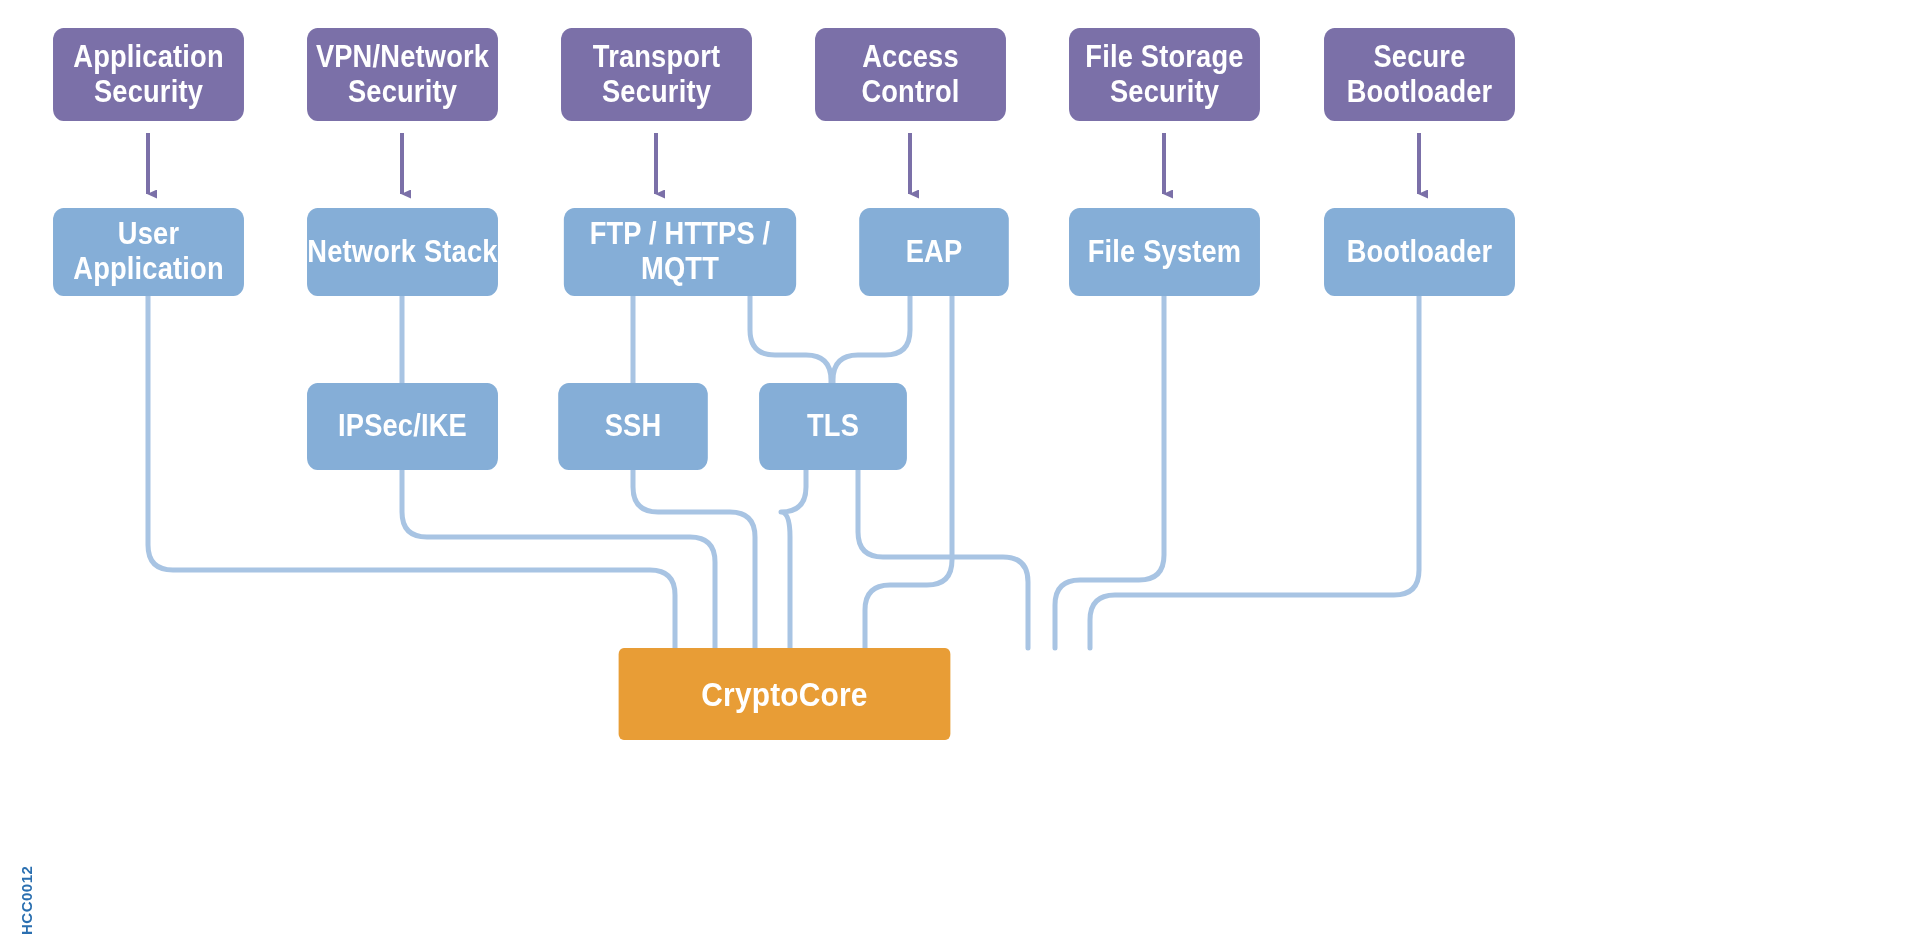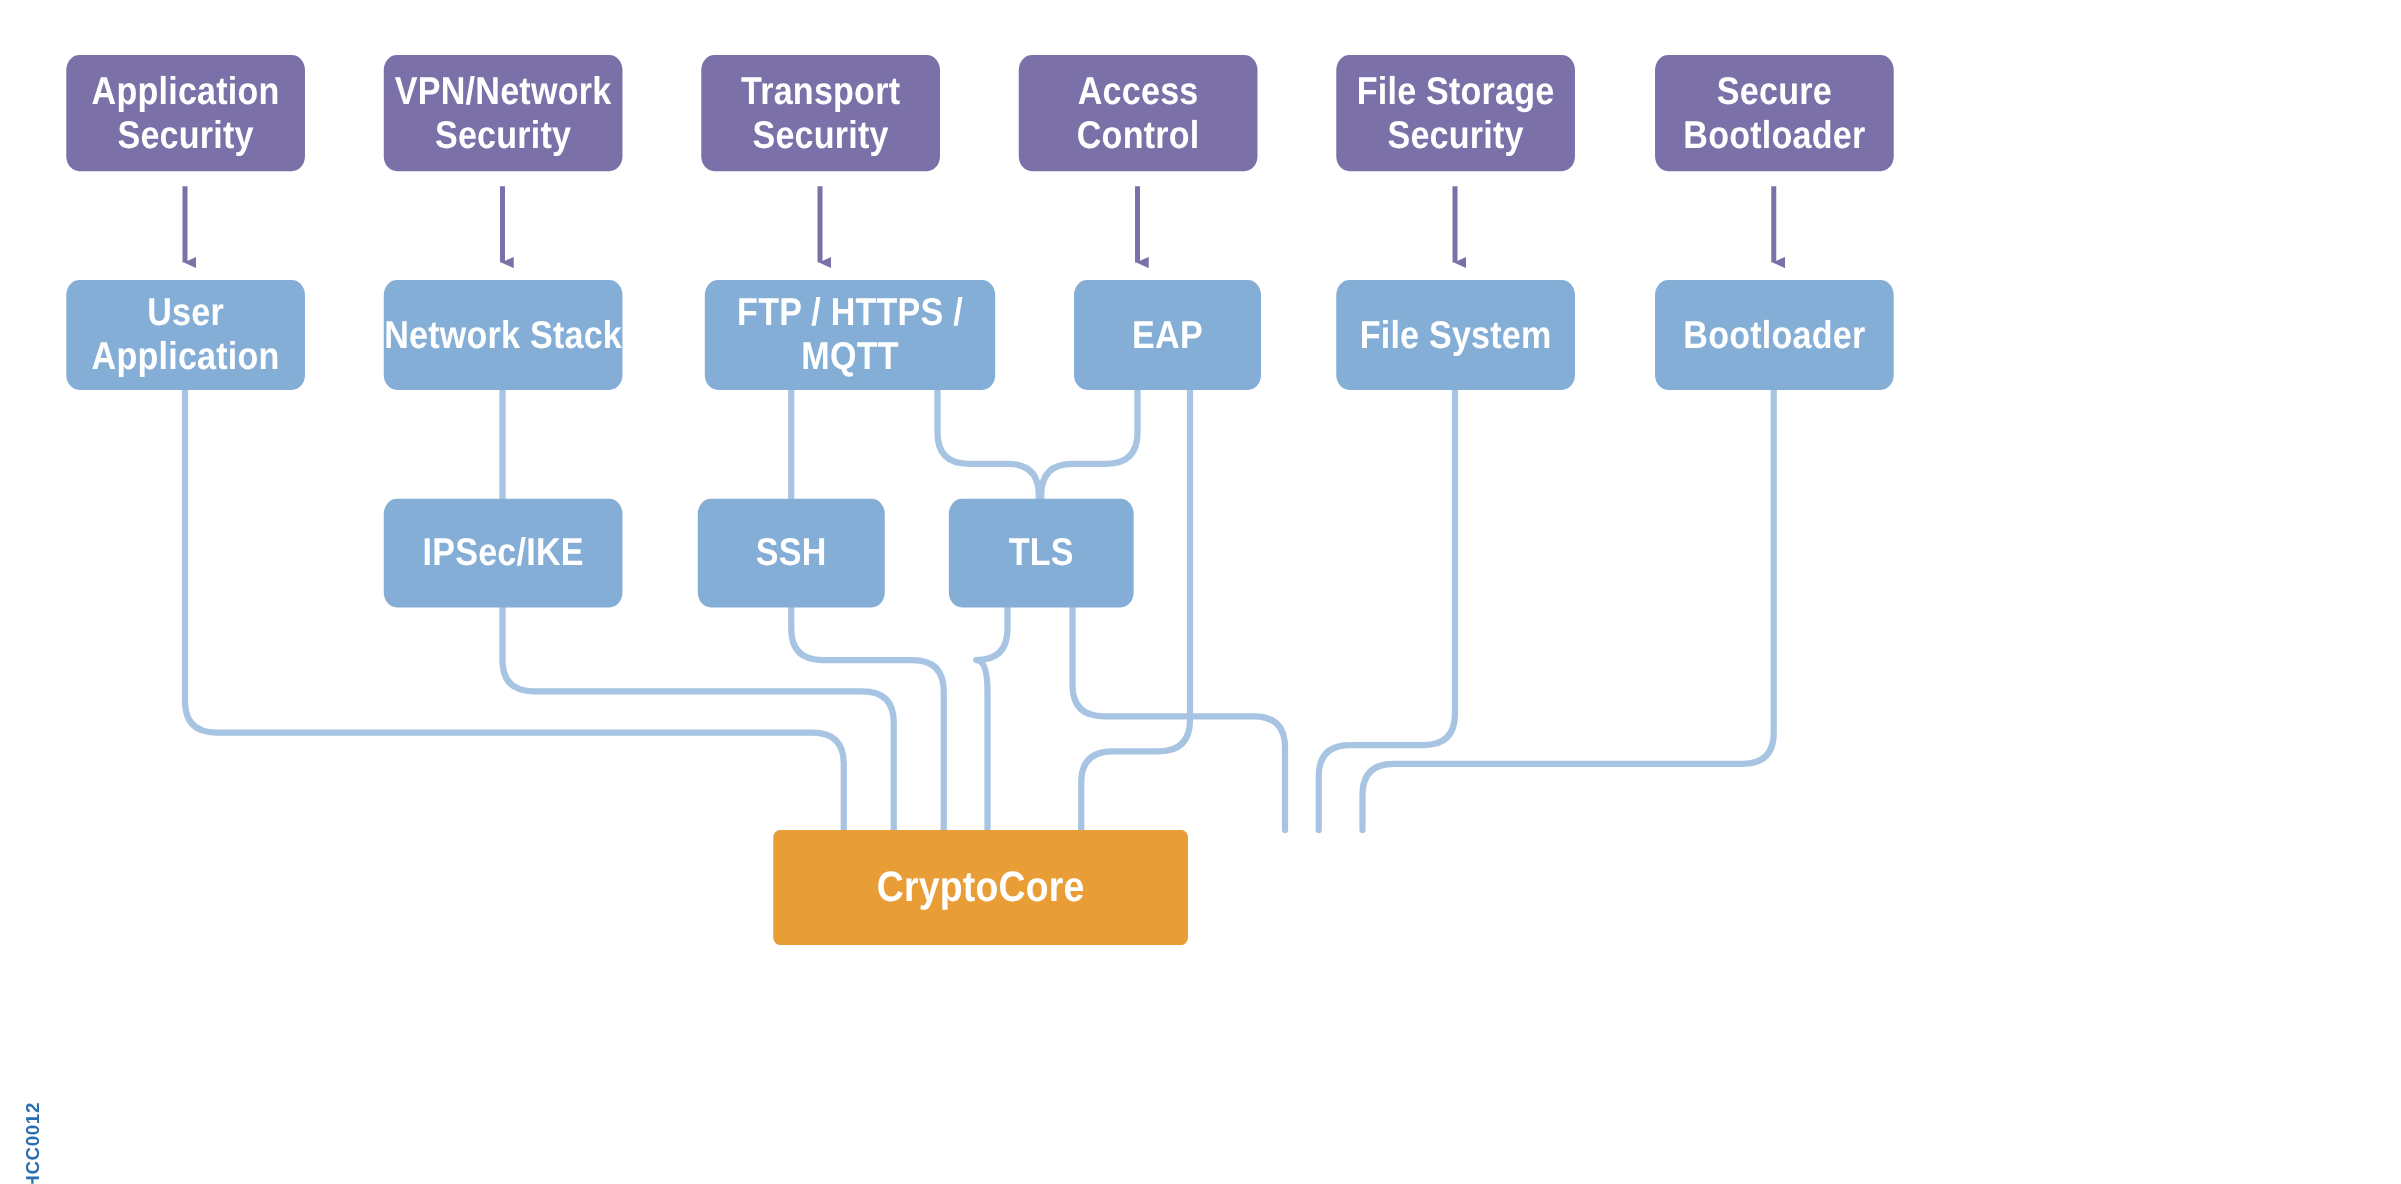--- a/index.html
+++ b/index.html
@@ -2,21 +2,21 @@
 <html><head>
 <meta charset="utf-8">
 <style>
   html,body{margin:0;padding:0;background:#ffffff;}
   body{
     width:1921px;height:947px;
     font-family:"Liberation Sans", sans-serif;
     overflow:hidden;
     position:relative;
   }
-  #stage{position:absolute;left:0;top:0;width:1921px;height:885px;margin-top:16px;}
+  #stage{position:absolute;left:0;top:0;width:1921px;height:885px;}
   #wires{position:absolute;left:0;top:0;width:1921px;height:947px;pointer-events:none;}
 
   .node{
     position:absolute;
     display:flex;align-items:center;justify-content:center;
     text-align:center;
     color:#ffffff;
     border-radius:12px;
     box-sizing:border-box;
     line-height:1.12;

